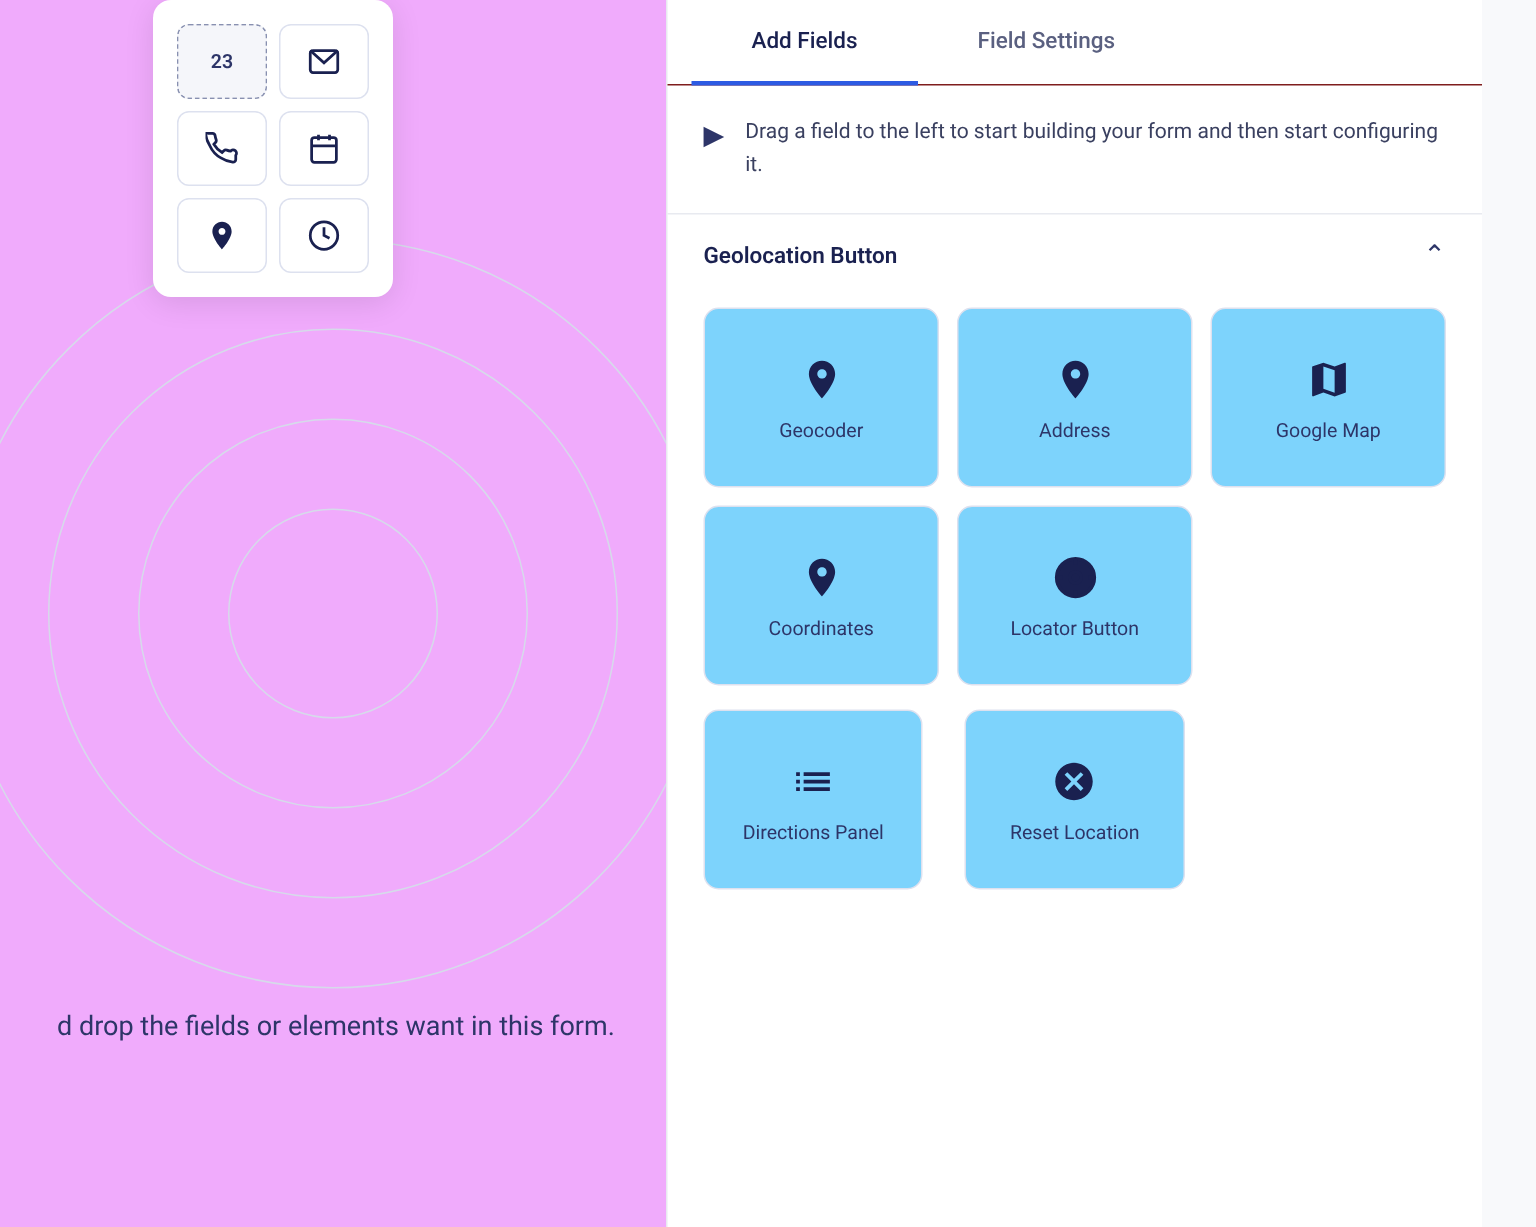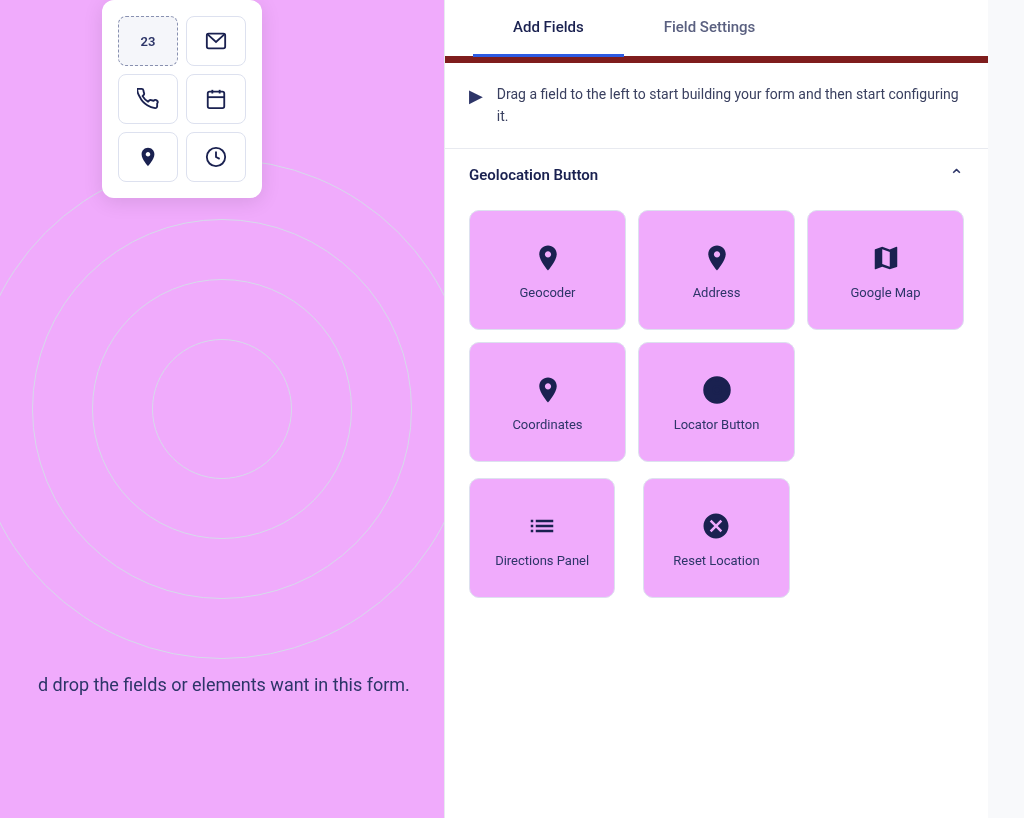--- a/index.html
+++ b/index.html
@@ -94,22 +94,22 @@
       height: 100%;
       background: white;
       border-left: 1px solid #e8eaf0;
       display: flex;
       flex-direction: column;
     }
 
     
     .tabs {
       display: flex;
-      border-bottom: 7px solid #7f1d1d;
-      padding: 0 28px;
+      border-bottom: 1px solid #7f1d1d;
+      padding: 0 16px;
     }
 
     .tab {
       padding: 18px 40px;
       font-size: 15px;
       font-weight: 500;
       color: #5a6080;
       cursor: pointer;
       border-bottom: 3px solid transparent;
       margin-bottom: -1px;
@@ -174,21 +174,21 @@
     .field-card {
       border: 1.5px solid #dde1ef;
       border-radius: 10px;
       display: flex;
       flex-direction: column;
       align-items: center;
       justify-content: center;
       padding: 20px 10px 16px;
       gap: 12px;
       cursor: grab;
-      background: #f0abfc;
+      background: #7dd3fc;
       transition: box-shadow 0.2s;
       min-height: 120px;
     }
 
     .field-card-label {
       font-size: 13px;
       color: #2d3568;
       text-align: center;
       font-weight: 400;
     }

